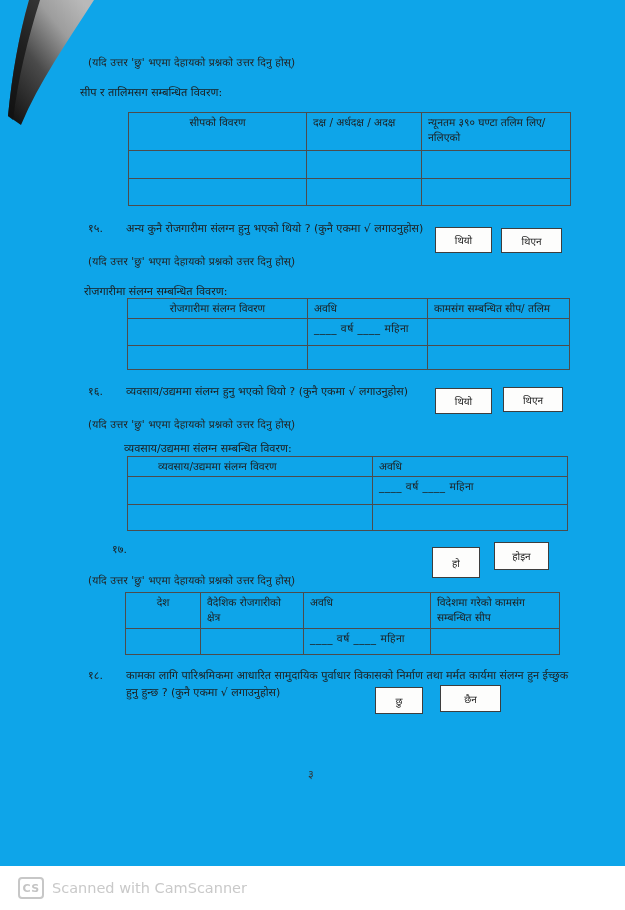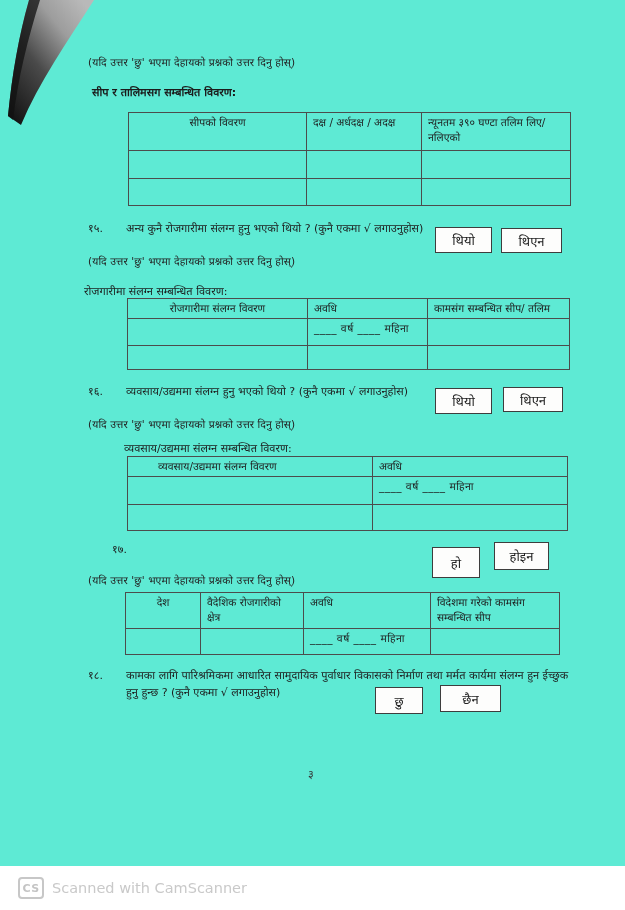--- a/index.html
+++ b/index.html
@@ -2,40 +2,40 @@
 <html><head>
 <meta charset="utf-8">
 <style>
   html,body{margin:0;padding:0;}
   body{
     width:625px;height:910px;position:relative;overflow:hidden;
     background:#ffffff;
     font-family:"DejaVu Sans",sans-serif;
     color:#1d1d1d;
   }
-  .page{position:absolute;inset:0;background:#5eead4;}
+  .page{position:absolute;inset:0;background:#0ea5e9;}
   .abs{position:absolute;}
   .note{font-size:10.5px;color:#232323;letter-spacing:.1px;}
   .lbl{font-size:11px;color:#1b1b1b;}
   .qrow{display:flex;gap:16px;font-size:11px;line-height:1.5;}
   .qnum{flex:0 0 22px;}
   .qtext{flex:1;}
   table{border-collapse:collapse;table-layout:fixed;background:transparent;}
   th,td{
     border:1px solid #4c4c4c;
     font-size:10.5px;font-weight:normal;
     padding:2px 6px;vertical-align:top;text-align:left;line-height:1.4;
     overflow:hidden;
   }
   th.center{text-align:center;margin-top:8px;}
   .fill{font-size:10.5px;letter-spacing:.5px;}
   .chk{
     position:absolute;border:1px solid #3d3d3d;background:#fdfdfc;
     display:flex;align-items:center;justify-content:center;
-    font-size:13px;color:#222;cursor:pointer;
+    font-size:10px;color:#222;cursor:pointer;
   }
   .pagenum{font-size:11px;color:#333;}
   .footer{
     position:absolute;left:0;right:0;bottom:0;height:44px;background:#ffffff;
     display:flex;align-items:center;padding-left:18px;gap:8px;
   }
   .cs-logo{
     width:22px;height:18px;border:2px solid #c7c7c7;border-radius:4px;
     display:flex;align-items:center;justify-content:center;
     font-size:11px;font-weight:bold;color:#c4c4c4;letter-spacing:.5px;
@@ -56,21 +56,21 @@
         <stop offset="0.75" stop-color="#9d9d9d"></stop>
         <stop offset="1" stop-color="#b9b9b9"></stop>
       </linearGradient>
     </defs>
     <path d="M29,0 L94,0 C67,42 39,82 21,125 L8,116 C12,74 19,35 29,0 Z" fill="url(#cornerGrad)"></path>
     <path d="M29,0 L40,0 C28,38 18,78 13,120 L8,116 C12,74 19,35 29,0 Z" fill="#111" opacity="0.75"></path>
   </svg>
 
   <div class="abs note" style="left:88px;top:55px;">(यदि उत्तर 'छु' भएमा देहायको प्रश्नको उत्तर दिनु होस्)</div>
 
-  <div class="abs lbl" style="left:92px;top:84px;font-weight:bold;">सीप र तालिमसग सम्बन्धित विवरण:</div>
+  <div class="abs lbl" style="left:80px;top:84px;">सीप र तालिमसग सम्बन्धित विवरण:</div>
 
   <table class="abs" style="left:128px;top:112px;width:442px;">
     <colgroup>
         <col style="width:178px">
         <col style="width:115px">
         <col style="width:149px">
       </colgroup>
     <tbody>
         <tr style="height:38px">
       <th class="center">सीपको विवरण</th>

